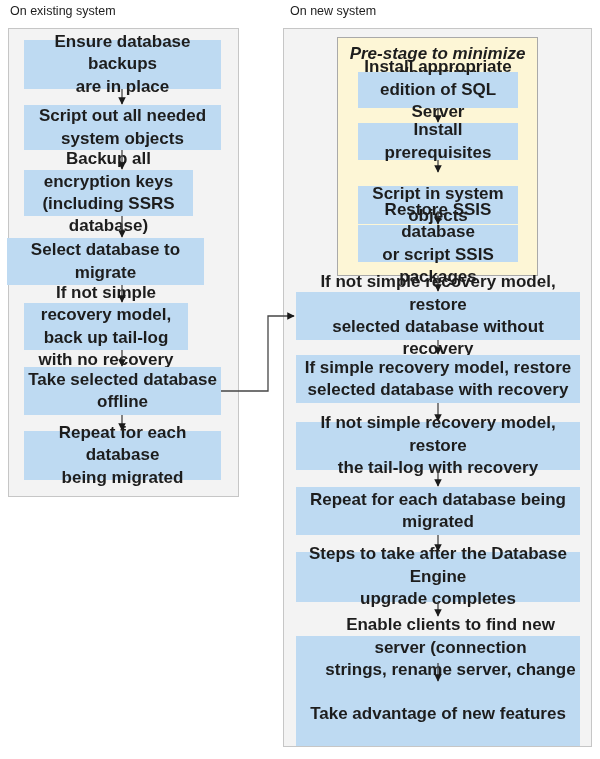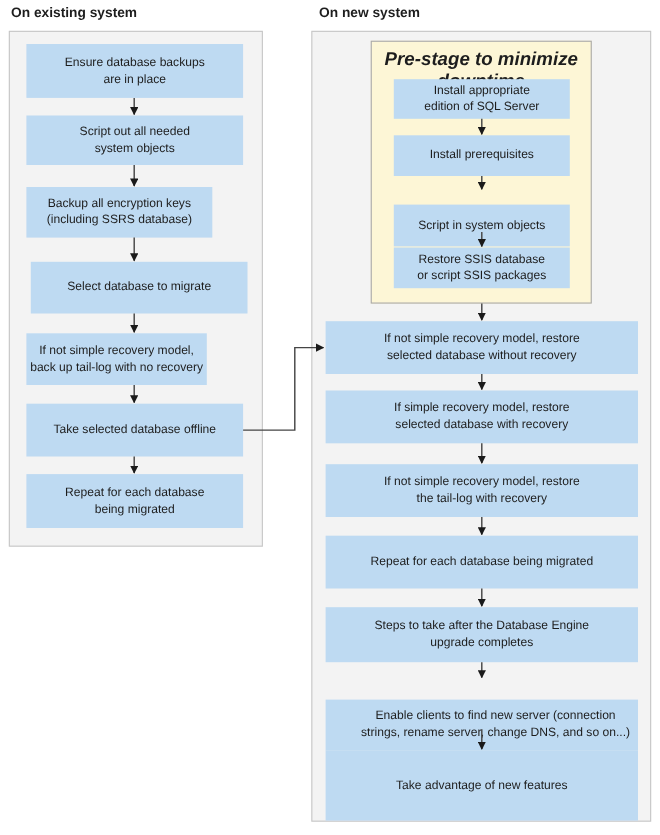--- a/index.html
+++ b/index.html
@@ -7,38 +7,38 @@
     --step-bg:#bedaf2; --prestage-bg:#fdf6d6; --prestage-border:#a9a9a9;
     --arrow-line:#454545; --arrow-head:#1a1a1a; --text:#1d1d1d;
   }
   html,body{margin:0;padding:0;background:var(--page-bg);}
   .stage{
     position:relative; width:600px; height:759px; overflow:hidden;
     font-family:"Liberation Sans","DejaVu Sans",sans-serif; color:var(--text);
     background:var(--page-bg);
   }
   .col-title{
-    position:absolute; font-size:12.5px; font-weight:700; white-space:nowrap;text-align:center;
+    position:absolute; font-size:12.5px; font-weight:400; white-space:nowrap;text-align:center;
   }
   .panel{
     position:absolute; background:var(--panel-bg); border:1px solid var(--panel-border);
     box-sizing:border-box;
   }
   .prestage{
     position:absolute; background:var(--prestage-bg); border:1px solid var(--prestage-border);
     box-sizing:border-box;
   }
   .prestage-title{
     position:absolute; left:0; top:6px; width:100%; text-align:center;
     font-size:17px; font-weight:700; font-style:italic;
   }
   .box{
     position:absolute; background:var(--step-bg); box-sizing:border-box;
     display:flex; align-items:center; justify-content:center; text-align:center;
-    font-size:11px; line-height:1.32; white-space:pre-line; padding:2px 3px;
+    font-size:17px; line-height:1.32; white-space:pre-line; padding:2px 3px;font-weight:bold;
   }
   .arrow-layer{
     position:absolute; left:0; top:0; width:600px; height:759px; pointer-events:none;
   }
   .arrow-layer path{ stroke:var(--arrow-line); stroke-width:1.3; fill:none; }
 </style>
 </head>
 <body>
 
 <div class="stage">
@@ -48,21 +48,21 @@
 
   <div class="panel" style="left:8px; top:28px; width:231px; height:469px;"></div>
   <div class="panel" style="left:283px; top:28px; width:309px; height:719px;"></div>
 
   <div class="box" style="left:24px; top:40px;  width:197px; height:49px;">Ensure database backups
 are in place</div>
   <div class="box" style="left:24px; top:105px; width:197px; height:45px;">Script out all needed
 system objects</div>
   <div class="box" style="left:24px; top:170px; width:169px; height:46px;">Backup all encryption keys
 (including SSRS database)</div>
-  <div class="box" style="left:28px; top:238px; width:197px; height:47px;">Select database to migrate</div>
+  <div class="box" style="left:7px; top:238px; width:197px; height:47px;">Select database to migrate</div>
   <div class="box" style="left:24px; top:303px; width:164px; height:47px;">If not simple recovery model,
 back up tail-log with no recovery</div>
   <div class="box" style="left:24px; top:431px; width:197px; height:49px;">Repeat for each database
 being migrated</div>
   <div class="box" style="left:24px; top:367px; width:197px; height:48px;">Take selected database offline</div>
 
   <div class="prestage" style="left:337px; top:37px; width:201px; height:239px;">
     <div class="prestage-title">Pre-stage to minimize downtime</div>
   </div>
   <div class="box" style="left:358px; top:72px;  width:160px; height:36px;">Install appropriate

